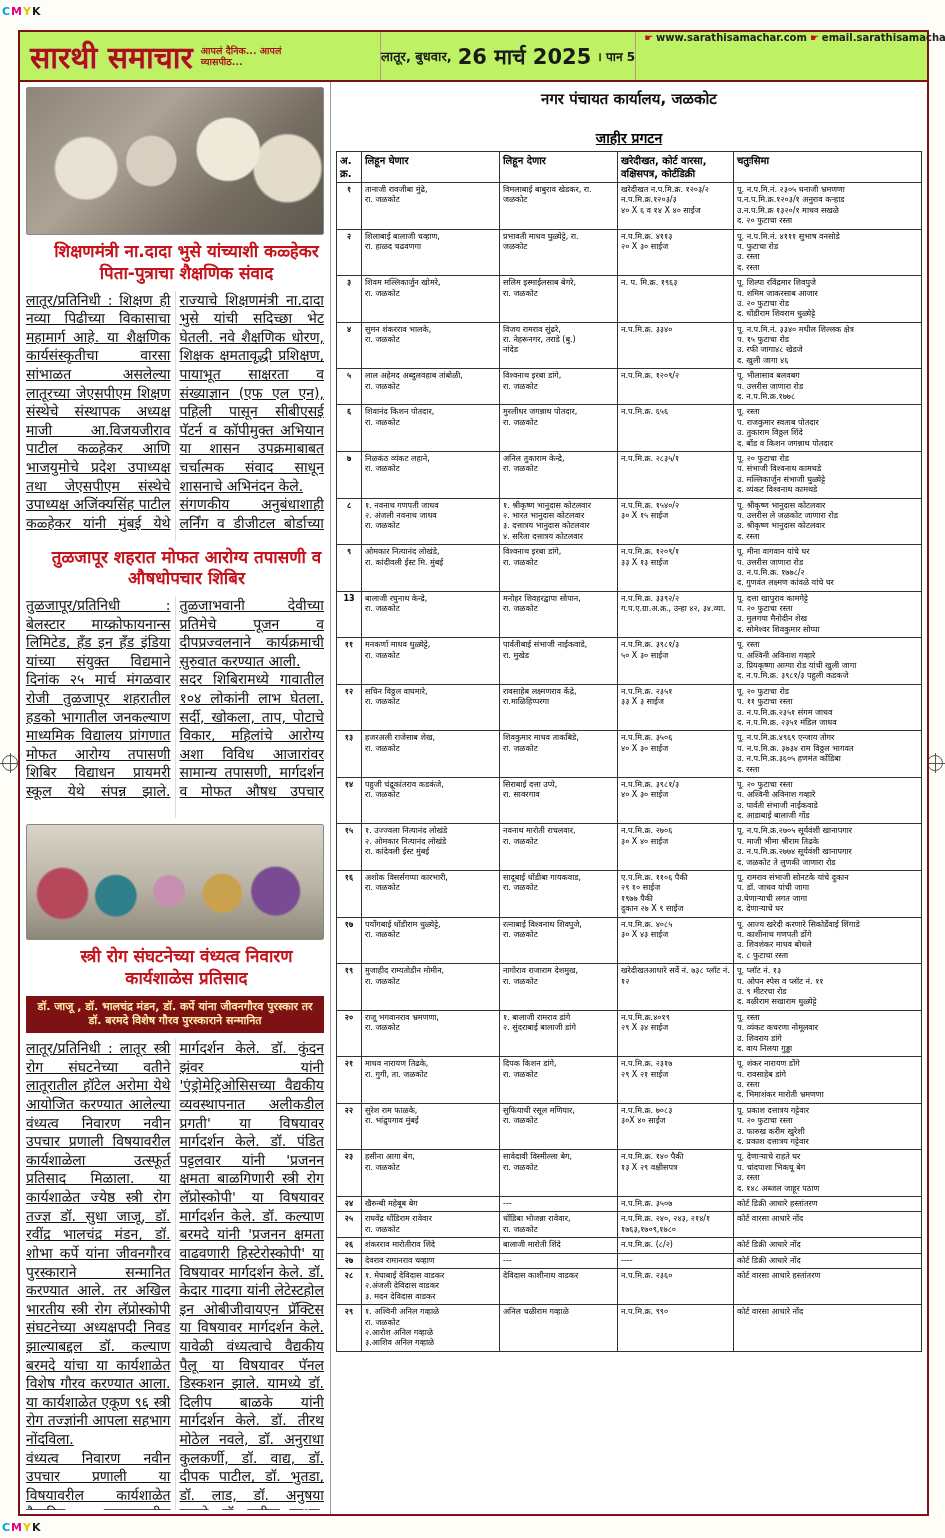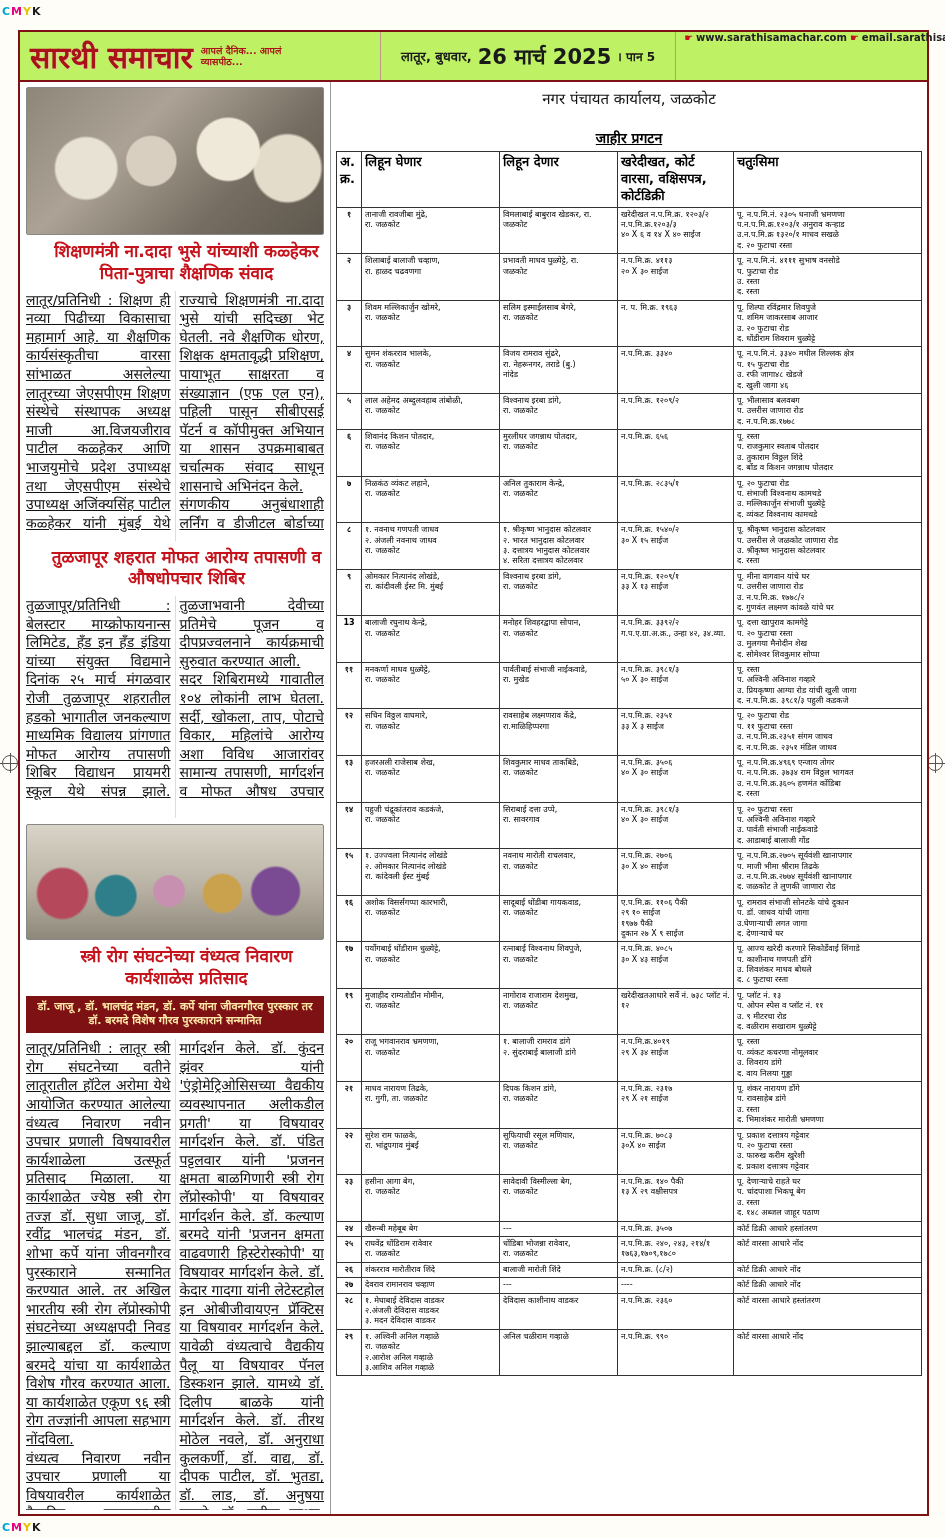--- a/index.html
+++ b/index.html
@@ -17,21 +17,21 @@
   .regmark:after { top:50%; left:-3px; right:-3px; height:1px; }
   .regmark.left { left:2px; top:755px; } .regmark.right { right:2px; top:755px; }
 
   .frame { position:absolute; left:18px; right:16px; top:30px; bottom:22px; border:2px solid #7e1113; background:#fff; display:flex; flex-direction:column; }
 
   
   .masthead { height:50px; border-bottom:2px solid #7e1113; background:#bef264; display:flex; align-items:stretch; flex:0 0 auto; }
   .mast-left { display:flex; align-items:center; gap:8px; padding:2px 10px; flex:0 0 360px; }
   .paper-title { font-size:30px; font-weight:bold; color:#a8131a; white-space:nowrap; text-shadow:1px 1px 0 #e8c9a0; }
   .tagline { font-size:9.5px; color:#a8131a; font-weight:bold; line-height:1.2; width:90px; }
-  .mast-center { flex:1; display:flex; align-items:center; justify-content:center; gap:6px; border-left:1px solid #b98; border-right:1px solid #b98; color:#1a1a1a; white-space:nowrap; padding:0 20px; }
+  .mast-center { flex:1; display:flex; align-items:center; justify-content:center; gap:6px; border-left:1px solid #b98; border-right:1px solid #b98; color:#1a1a1a; white-space:nowrap; padding:0 0; }
   .date-pre { font-size:13px; font-weight:bold; }
   .date-big { font-size:21px; font-weight:bold; }
   .date-post { font-size:12px; font-weight:bold; }
   .mast-right { flex:0 0 225px; display:flex; flex-direction:row; justify-content:center; gap:3px; padding:0 8px; }
   .contact { font-size:10px; font-weight:bold; color:#222; white-space:nowrap; }
   .contact .finger { color:#c6131b; margin-right:3px; }
 
   
   .content { flex:1; display:flex; overflow:hidden; }
   .left-col { flex:0 0 310px; padding:5px 6px 4px 6px; display:flex; flex-direction:column; gap:6px; overflow:hidden; }
@@ -51,25 +51,25 @@
                 radial-gradient(circle at 66% 60%, #caa24e 0 9%, transparent 10%),
                 radial-gradient(circle at 84% 58%, #7a4b92 0 9%, transparent 10%),
                 linear-gradient(180deg,#d9d4c8 0%,#b9b2a4 55%,#8e887b 100%); }
 
   .headline { font-size:17px; line-height:1.28; font-weight:bold; color:#c6131b; text-align:center; flex:0 0 auto;margin-left:23px; }
   .deck { background:#7e1113; color:#ffe9a8; font-size:11px; font-weight:bold; text-align:center; line-height:1.35; padding:4px 6px; flex:0 0 auto; }
   .body-text { font-size:14px; line-height:1.33; text-align:justify; color:#111; column-count:2; column-gap:9px; column-rule:1px solid #ddd; white-space:pre-line; overflow:hidden; flex:0 0 auto;text-decoration:underline; }
   .body-1 { height:250px; } .body-2 { height:222px; } .body-3 { flex:1 1 auto; }
 
   
-  .notice-title { font-size:15px; font-weight:normal; text-align:center; color:#111; margin-top:2px; }
+  .notice-title { font-size:15px; font-weight:bold; text-align:center; color:#111; margin-top:2px; }
   .notice-sub { font-size:14px; font-weight:bold; text-align:center; text-decoration:underline; margin:20px 0 4px 0; }
   table.notice { width:100%; border-collapse:collapse; table-layout:fixed; }
   table.notice th, table.notice td { border:1px solid #333; vertical-align:top; padding:2px 3px; font-size:8px; line-height:1.3; word-wrap:break-word; }
-  table.notice th { font-size:13px; text-align:left; font-weight:bold; background:#fff; }
+  table.notice th { font-size:10px; text-align:left; font-weight:bold; background:#fff; }
   th.col0 { width:25px; } th.col1 { width:138px; } th.col2 { width:118px; } th.col3 { width:116px; }
   td.c-no { text-align:center; font-weight:bold; }
   td.c-buyer, td.c-seller, td.c-deed, td.c-bounds { white-space:pre-line; }
   td.c-bounds { font-size:7.6px; }
 </style>
 </head>
 <body>
 
 <div class="sheet">
 

